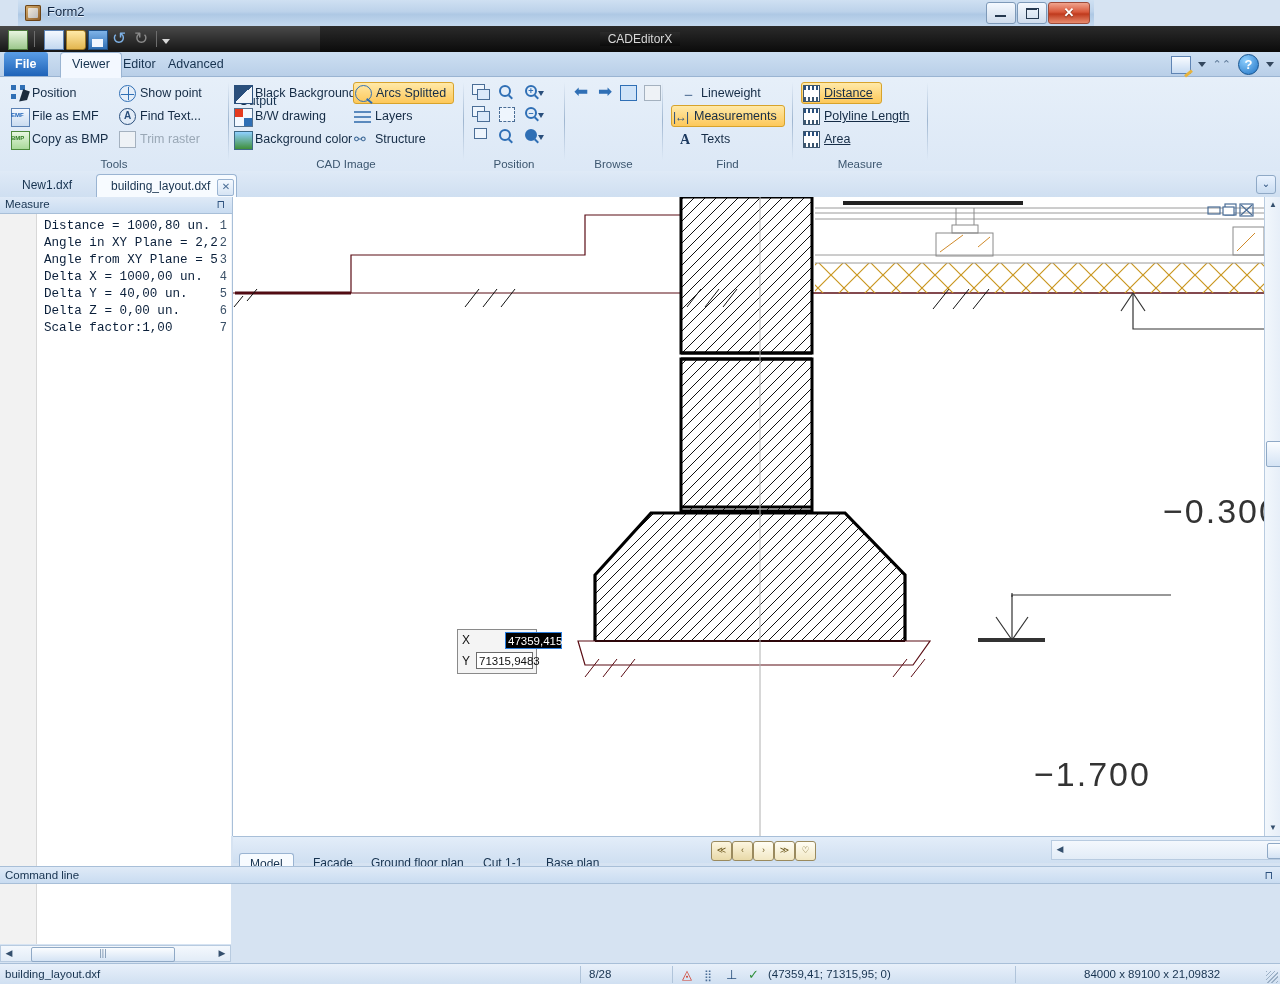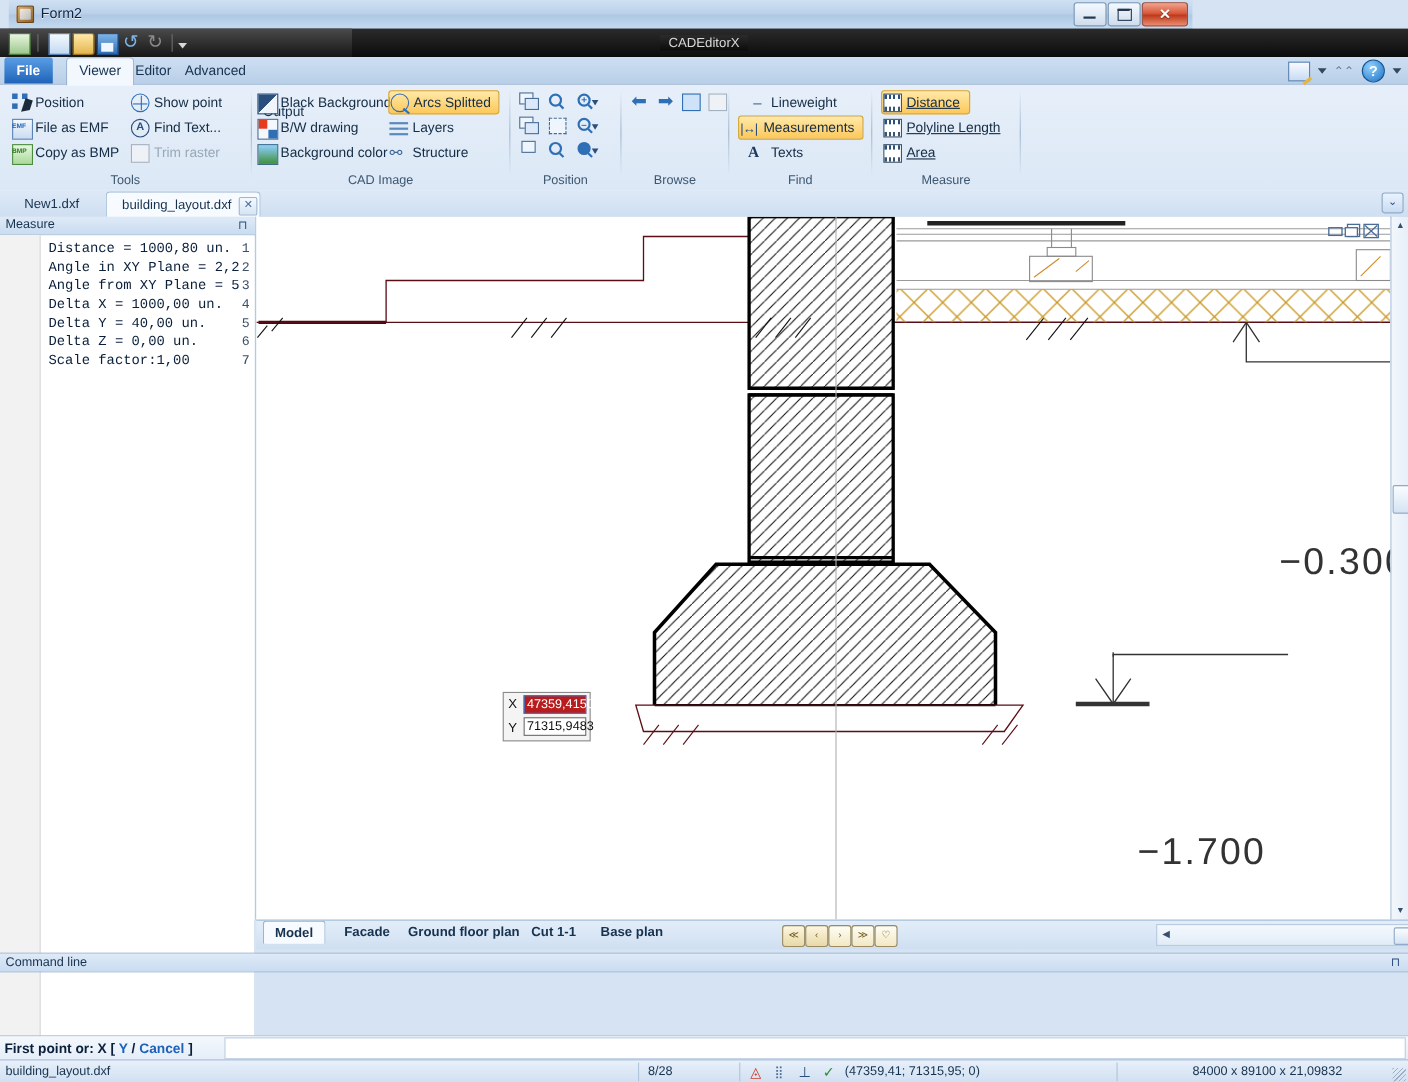--- a/index.html
+++ b/index.html
@@ -5,21 +5,21 @@
   html,body{margin:0;padding:0;}
   body{
     width:1280px;height:984px;overflow:hidden;
     font-family:"Liberation Sans", sans-serif;
     font-size:12px;color:#1a2a3a;
     background:#d6e3f2;
   }
   .app{position:relative;width:1280px;height:984px;}
 
   
-  .titlebar{position:absolute;left:8px;top:0;width:1076px;height:26px;
+  .titlebar{position:absolute;left:18px;top:0;width:1076px;height:26px;
     background:linear-gradient(180deg,#cfe0f2 0%,#bcd2ea 45%,#aec8e4 55%,#c5daf0 100%);
     border-bottom:1px solid #8fa8c4;}
   .title-ico{position:absolute;left:7px;top:5px;width:16px;height:16px;
     background:linear-gradient(135deg,#d8b070,#8a5a28);border-radius:2px;
     box-shadow:inset 0 0 0 1px #6b4418;}
   .title-ico:after{content:"";position:absolute;left:3px;top:3px;width:10px;height:10px;
     background:linear-gradient(135deg,#fff,#c8d8ec);border-radius:1px;opacity:.75;}
   .title-text{position:absolute;left:29px;top:4px;font-size:13px;color:#0c2240;
     text-shadow:0 1px 0 #eaf2fb;}
   .wbtns{position:absolute;right:4px;top:2px;display:flex;gap:1px;}
@@ -187,29 +187,29 @@
     background:linear-gradient(90deg,#f2f7fc,#e6eef8);border-left:1px solid #b8cbe0;}
   .vs-arr{position:absolute;left:1px;width:14px;height:14px;color:#35506e;font-size:8px;
     text-align:center;line-height:13px;}
   .vs-thumb{position:absolute;left:1px;top:244px;width:14px;height:24px;border:1px solid #8fa9c6;
     border-radius:2px;background:linear-gradient(180deg,#fbfdff,#d4e3f4);}
   .coordbox{position:absolute;left:457px;top:629px;width:78px;height:43px;
     background:#f4f4f4;border:1px solid #8a8a8a;}
   .cb-lbl{position:absolute;left:4px;font-size:12px;color:#111;}
   .cb-fld{position:absolute;left:18px;width:57px;height:17px;border:1px solid #6b6b6b;
     background:#fff;font-size:11.5px;color:#111;line-height:16px;padding-left:2px;box-sizing:border-box;}
-  .cb-fld.sel{background:#b91c1c;color:#fff;border-color:#2b7fe0;}
+  .cb-fld.sel{background:#000000;color:#fff;border-color:#2b7fe0;margin-left:29px;}
   .elev{position:absolute;font-family:"Liberation Sans",sans-serif;color:#333;
     letter-spacing:2px;}
 
   
   .ltabs{position:absolute;left:233px;top:836px;width:1047px;height:26px;
     background:linear-gradient(180deg,#e3edf9,#cfdff1);border-top:1px solid #a8bfd8;}
-  .ltab{position:absolute;top:0;height:20px;line-height:20px;padding:0 10px;font-size:12px;
-    color:#16324f;font-weight:bold;}
+  .ltab{position:absolute;top:16px;height:20px;line-height:20px;padding:0 10px;font-size:12px;
+    color:#16324f;}
   .ltab.active{background:#f7fbff;border:1px solid #9ab4d2;border-bottom:none;border-radius:3px 3px 0 0;}
   .navbtn{position:absolute;top:4px;width:19px;height:18px;border:1px solid #9a8a5e;border-radius:3px;
     background:linear-gradient(180deg,#fdf6e0,#e8d9a8);color:#6f5a1e;font-size:9px;
     text-align:center;line-height:16px;}
   .navbtn.on{background:linear-gradient(180deg,#fffdf4,#f2e8c4);}
   .lt-hs{position:absolute;left:818px;top:3px;width:455px;height:20px;
     background:linear-gradient(180deg,#f4f8fd,#e2ecf7);border:1px solid #b8cbe0;box-sizing:border-box;}
   .lt-hs-thumb{position:absolute;left:215px;top:2px;width:24px;height:14px;border:1px solid #8fa9c6;
     border-radius:2px;background:linear-gradient(180deg,#fbfdff,#d4e3f4);}
 
@@ -630,32 +630,20 @@
       <span class="lt-hs-thumb"></span>
 
     </div>
   </div>
 
   <div class="cmdhdr">
     <span class="cmdhdr-t">Command line</span>
     <span class="cmdhdr-pin">⊓</span>
   </div>
 
-  <div class="prompt">
-    <span class="pr-lbl">
-      <span class="pr-k">First point or:</span>
-      <span class="pr-k">X</span>
-      <span class="pr-k">[</span>
-      <span class="pr-b">Y</span>
-      <span class="pr-k">/</span>
-      <span class="pr-b">Cancel</span>
-      <span class="pr-k">]</span>
-    </span>
-    <span class="pr-in"></span>
-  </div>
 
   <div class="sbar">
     <span class="sb-cell" style="left:5px;">building_layout.dxf</span>
     <span class="sb-div" style="left:580px;"></span>
     <span class="sb-cell" style="left:589px;">8/28</span>
     <span class="sb-div" style="left:672px;"></span>
     <span class="sb-ico ic-osnap" style="left:682px;">◬</span>
     <span class="sb-ico ic-grid" style="left:704px;">⣿</span>
     <span class="sb-ico ic-ortho" style="left:726px;">⊥</span>
     <span class="sb-ico ic-check" style="left:748px;">✓</span>

